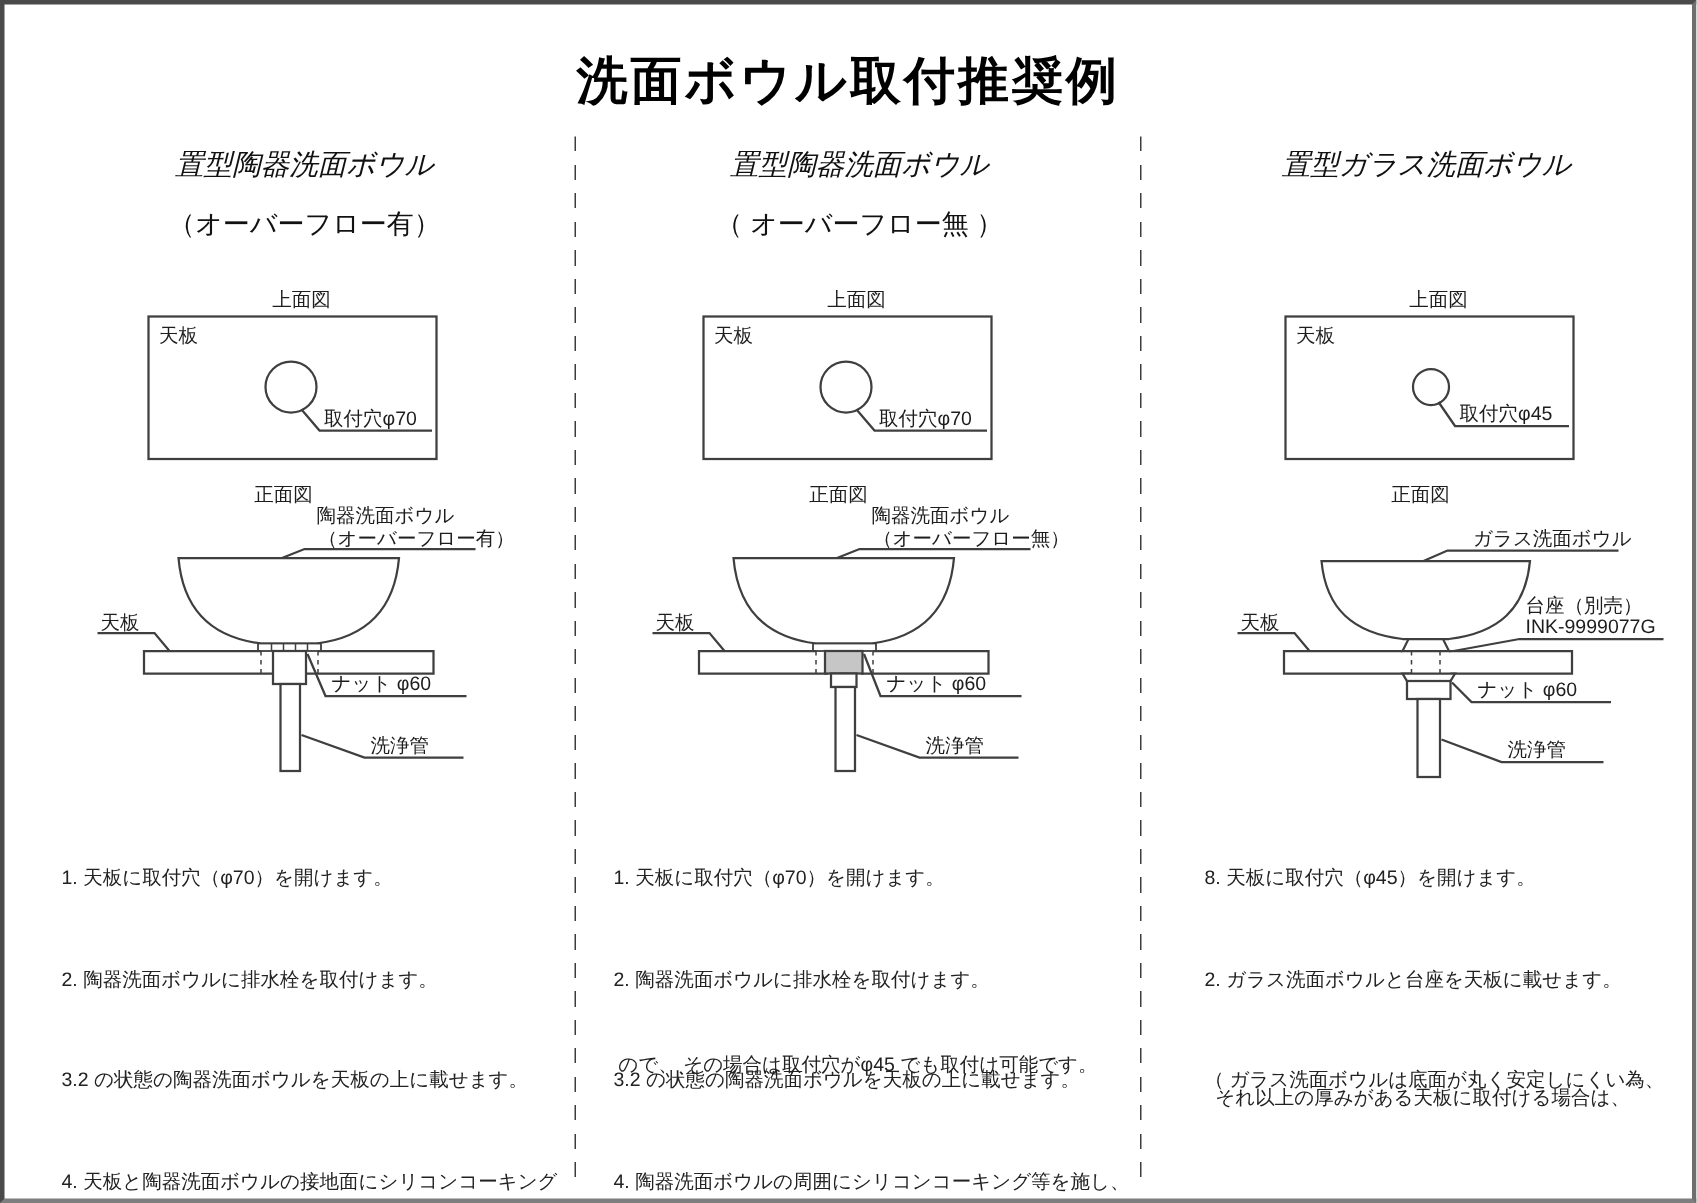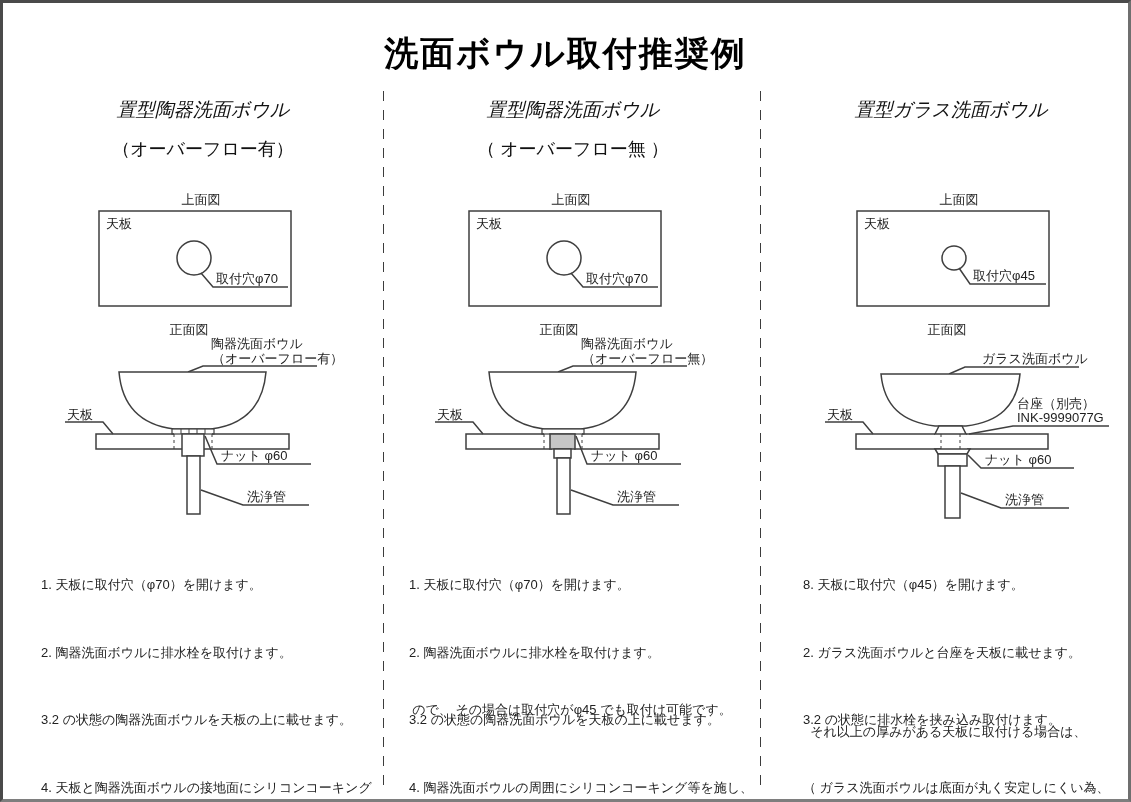--- a/index.html
+++ b/index.html
@@ -173,21 +173,20 @@
         <text x="228" y="234">INK-9999077G</text>
         <text x="38" y="231">天板</text>
         <text x="196" y="276">ナット φ60</text>
         <text x="216" y="316">洗浄管</text>
       </g>
     </svg>
 
     <div class="steps">
       <div>8. 天板に取付穴（φ45）を開けます。</div>
       <div>2. ガラス洗面ボウルと台座を天板に載せます。</div>
-      <div>3.2 の状態に排水栓を挟み込み取付けます。</div>
       <div>（ ガラス洗面ボウルは底面が丸く安定しにくい為、</div>
       
       
     </div>
     <div class="note">
       <div>  それ以上の厚みがある天板に取付ける場合は、</div>
       
     </div>
   </div>
 </div>

